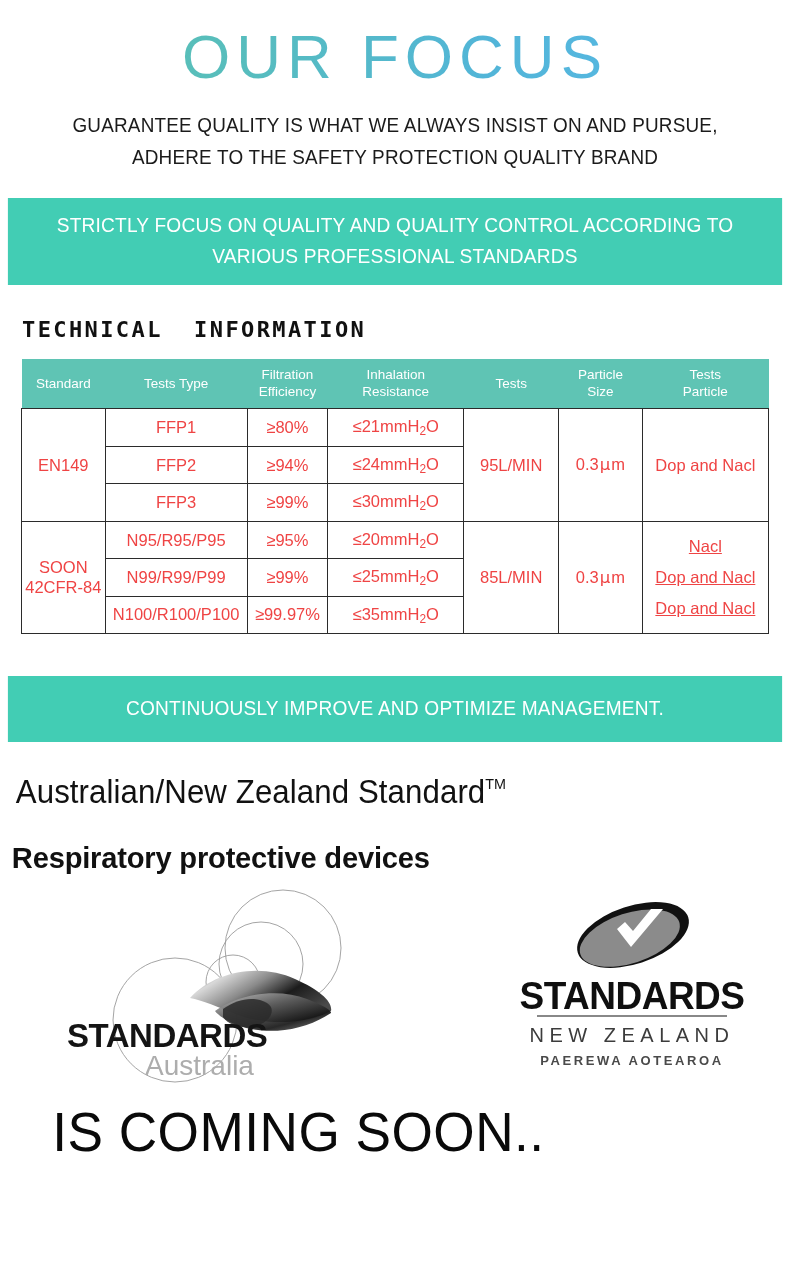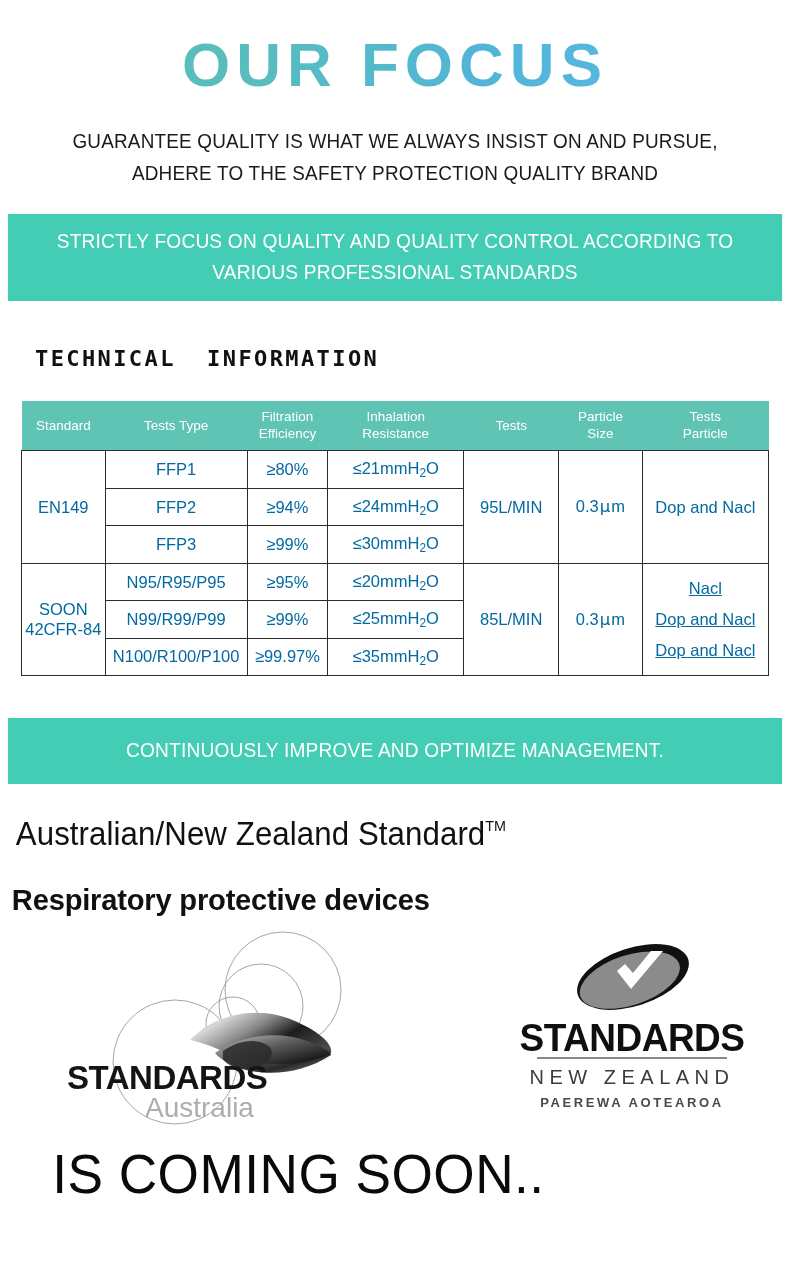--- a/index.html
+++ b/index.html
@@ -15,25 +15,25 @@
     overflow: hidden;
     font-family: "Liberation Sans", sans-serif;
     color: #111;
     -webkit-font-smoothing: antialiased;
   }
 
   
   .hero-title {
     text-align: center;
     font-size: 62px;
-    font-weight: 700;
+    font-weight: 400;
     letter-spacing: 6px;
     line-height: 1;
     padding-top: 26px;
-    margin: 8px;
+    margin: 0;
     background-image: linear-gradient(90deg, #5ec4ae 0%, #57bdbd 30%, #52b5d8 62%, #5bbaea 100%);
     -webkit-background-clip: text;
     background-clip: text;
     color: transparent;
     -webkit-text-fill-color: transparent;
   }
 
   .hero-sub {
     margin: 0;
     padding: 22px 38px 0 38px;
@@ -66,21 +66,21 @@
     margin-top: 42px;
     padding: 19px 40px 20px 40px;
     font-size: 19.5px;
     line-height: 1.4;
     letter-spacing: 0.2px;
     transform: scaleX(0.98);
   }
 
   
   .section-heading {
-    margin: 13px;
+    margin: 0;
     padding: 32px 0 0 22px;
     font-family: "DejaVu Sans Mono", "Liberation Mono", monospace;
     font-size: 22px;
     font-weight: bold;
     letter-spacing: 2.4px;
     color: #111;
     white-space: pre;
   }
 
   
@@ -101,21 +101,21 @@
     line-height: 1.22;
     padding: 8px 2px;
     text-align: center;
     border: none;
     vertical-align: middle;
   }
   table.tech td {
     border: 1px solid #2b2b2b;
     text-align: center;
     vertical-align: middle;
-    color: #0369a1;
+    color: #ef4444;
     font-size: 16.5px;
     padding: 7px 2px;
     background: #ffffff;
     line-height: 1.25;
   }
   td.tight { font-size: 15px; }
   td.small { font-size: 14.5px; line-height: 1.3; }
   .sub { font-size: 0.72em; vertical-align: -0.22em; }
   .mu { font-family: "DejaVu Sans", sans-serif; padding: 0 1px; }
   .stack-line { display: block; padding: 5px 0; text-decoration: underline; }

